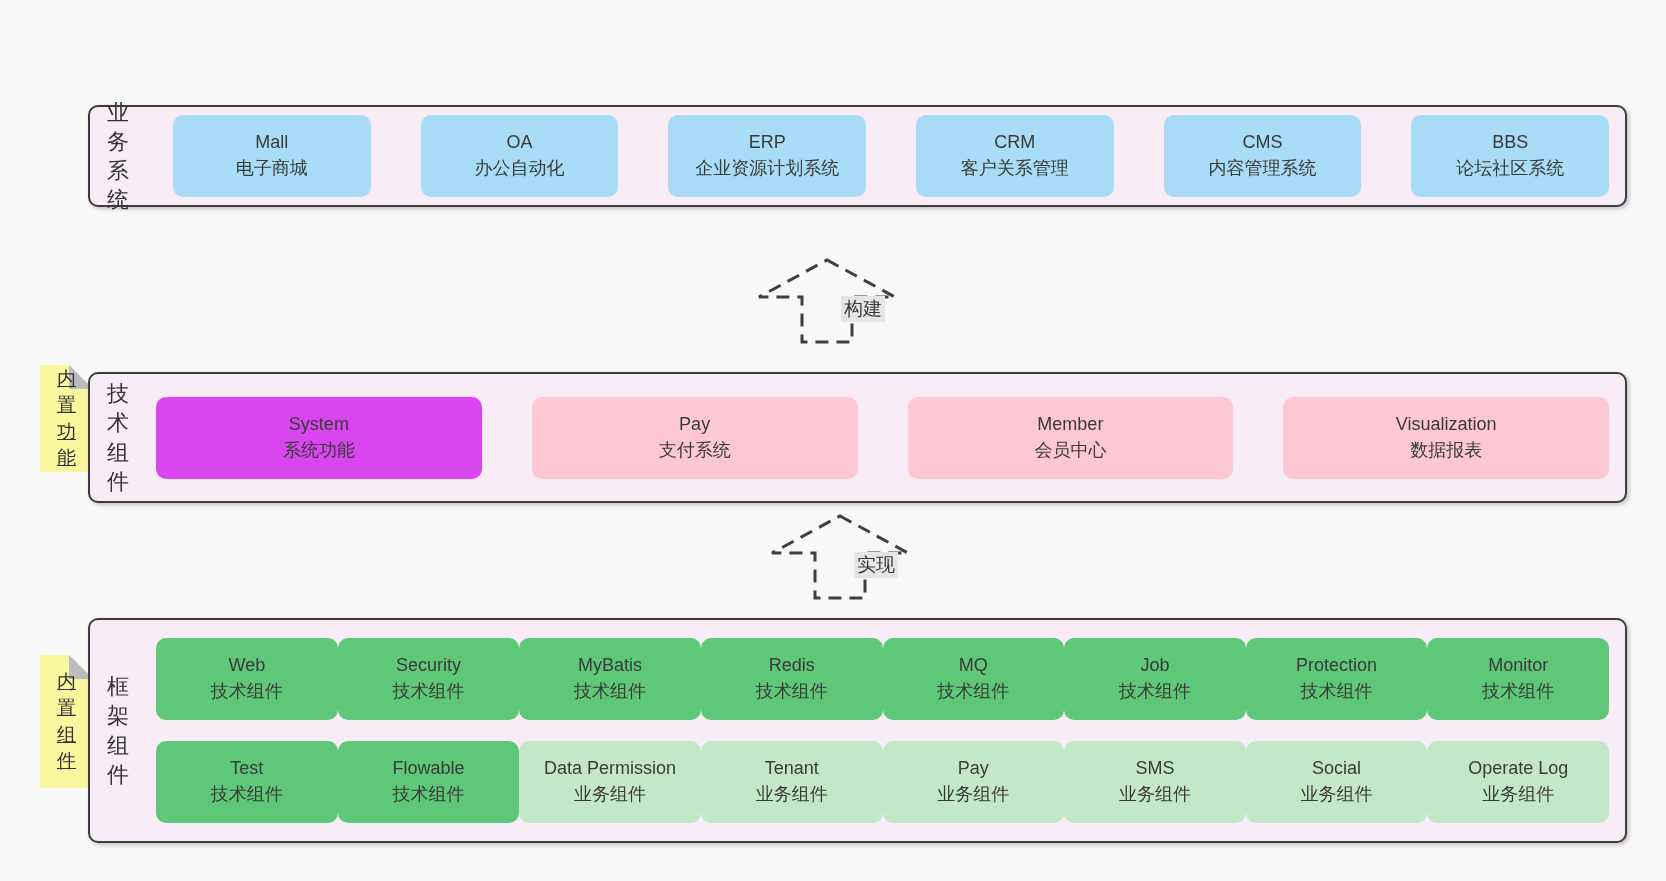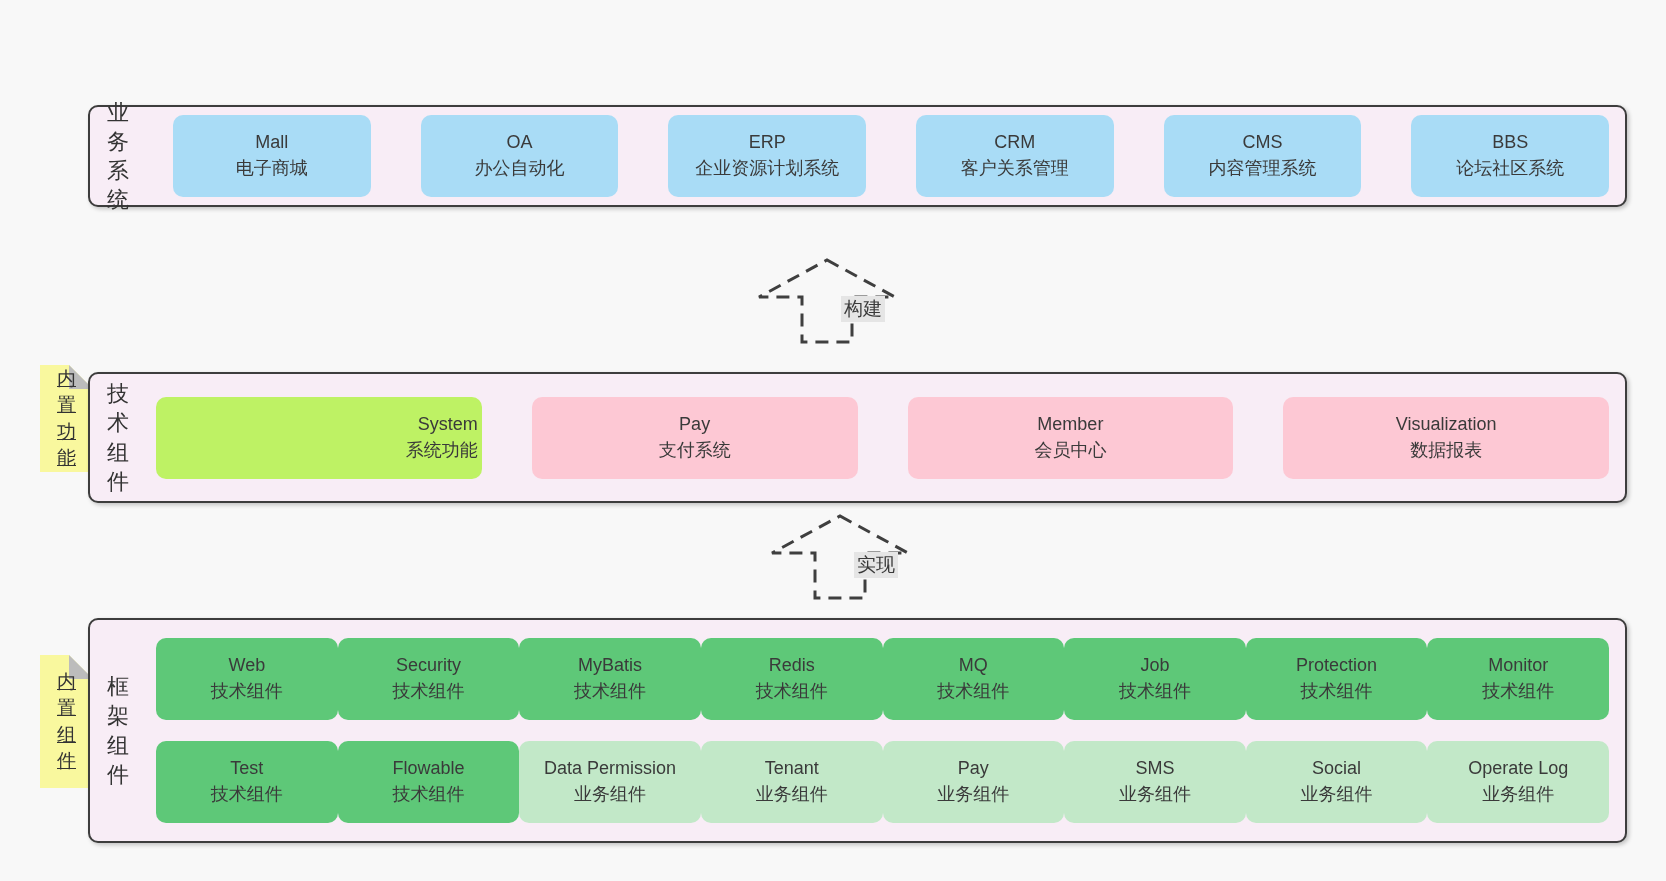--- a/index.html
+++ b/index.html
@@ -64,21 +64,21 @@
     display:flex;
     flex-direction:column;
     align-items:center;
     justify-content:center;
     text-align:center;
     padding:2px 4px;
   }
   .box-name, .box-sub { font-size:18px; line-height:1.42; color:#3a3a3a; }
 
   .blue        { background:#a9dcf6; }
-  .red         { background:#bef264;align-items:flex-end; }
+  .red         { background:#d946ef; }
   .pink        { background:#fdc8d4; }
   .green       { background:#5ec878; }
   .green-light { background:#c2e8c8; }
 
   
   .sticky {
     position:absolute;
     left:40px;
     width:53px;
     z-index:0;

